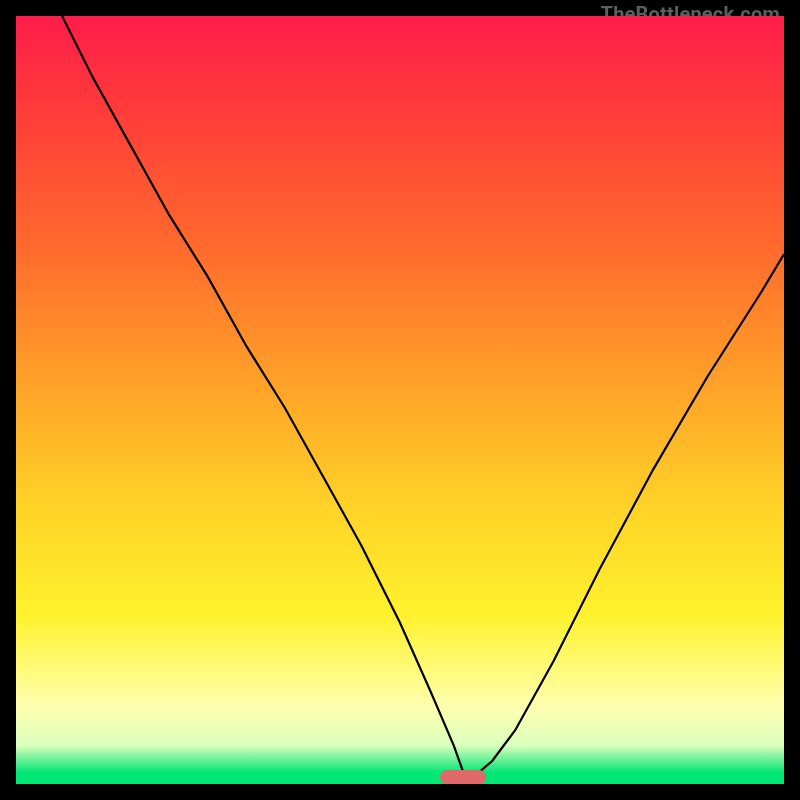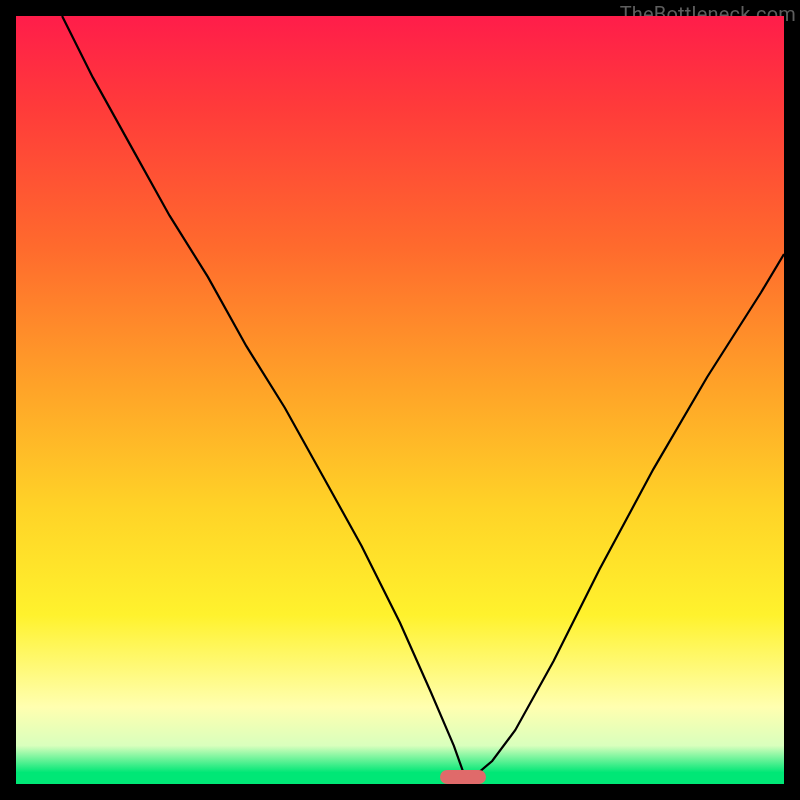--- a/index.html
+++ b/index.html
@@ -56,24 +56,24 @@
     position: absolute;
     width: 46px;
     height: 14px;
     border-radius: 7px;
     background: #e06a6a;
     transform: translate(-50%, -50%);
   }
   .attribution {
     position: absolute;
     top: 2px;
-    right: 4px;
+    right: 20px;
     color: #5e5e5e;
     font-size: 20px;
-    font-weight: 400;
+    font-weight: 700;
     letter-spacing: 0.2px;
     user-select: none;
   }
 </style>
 </head>
 <body>
 
 <div class="frame">
   <div class="attribution">TheBottleneck.com</div>
 

